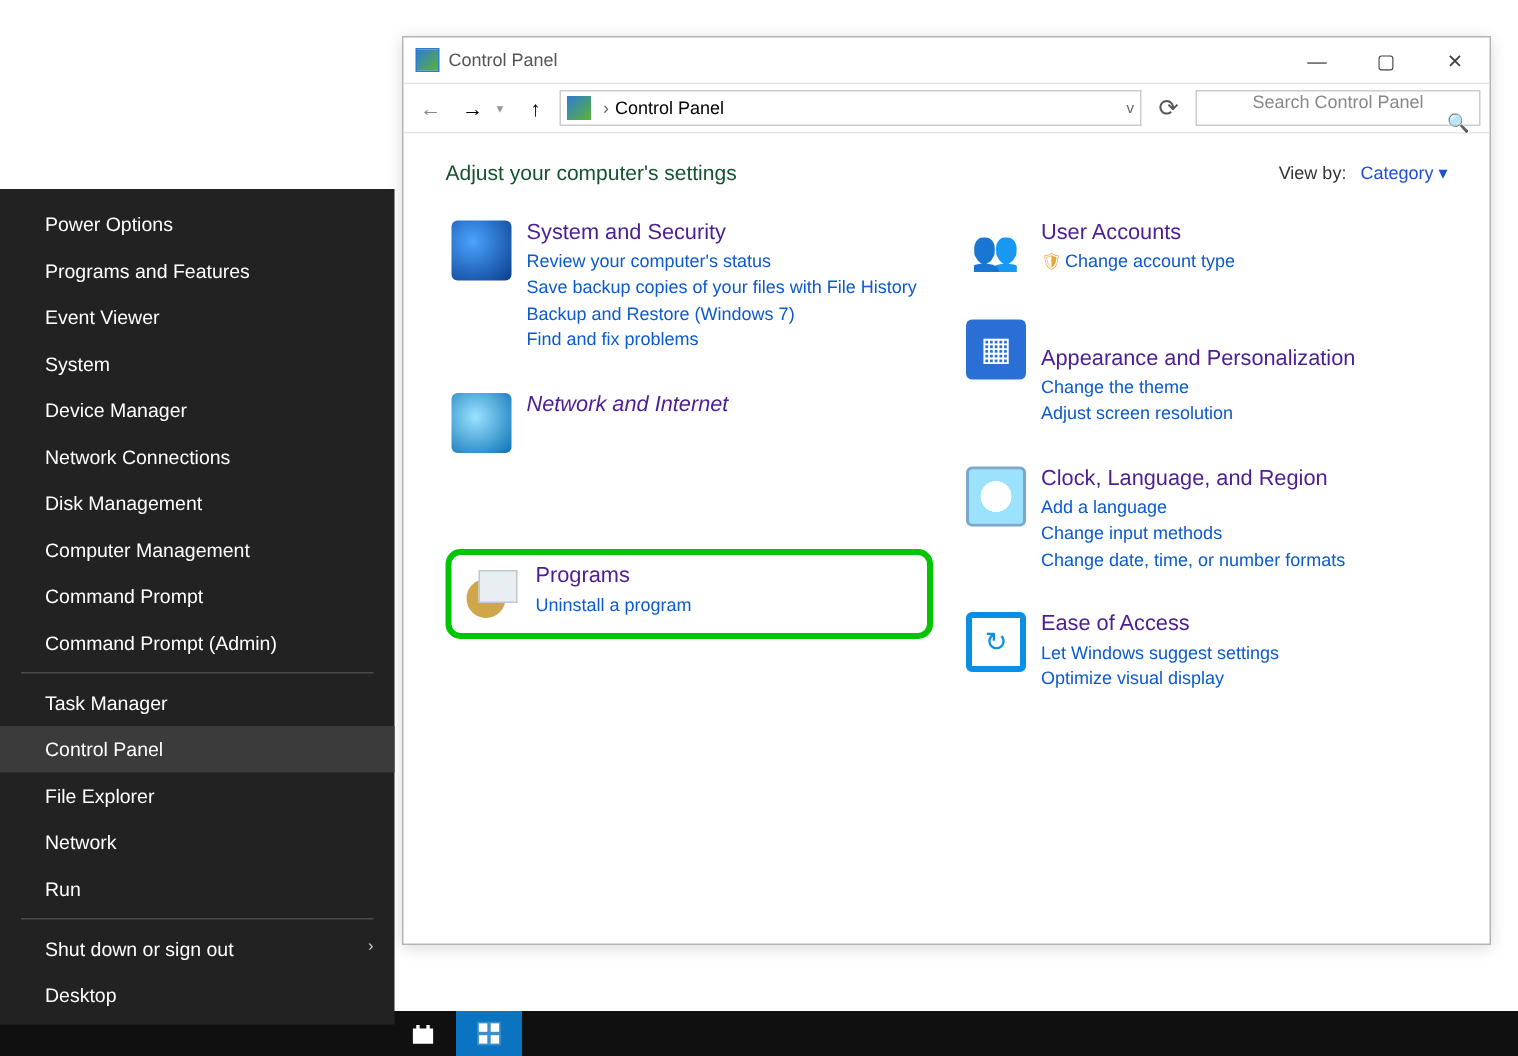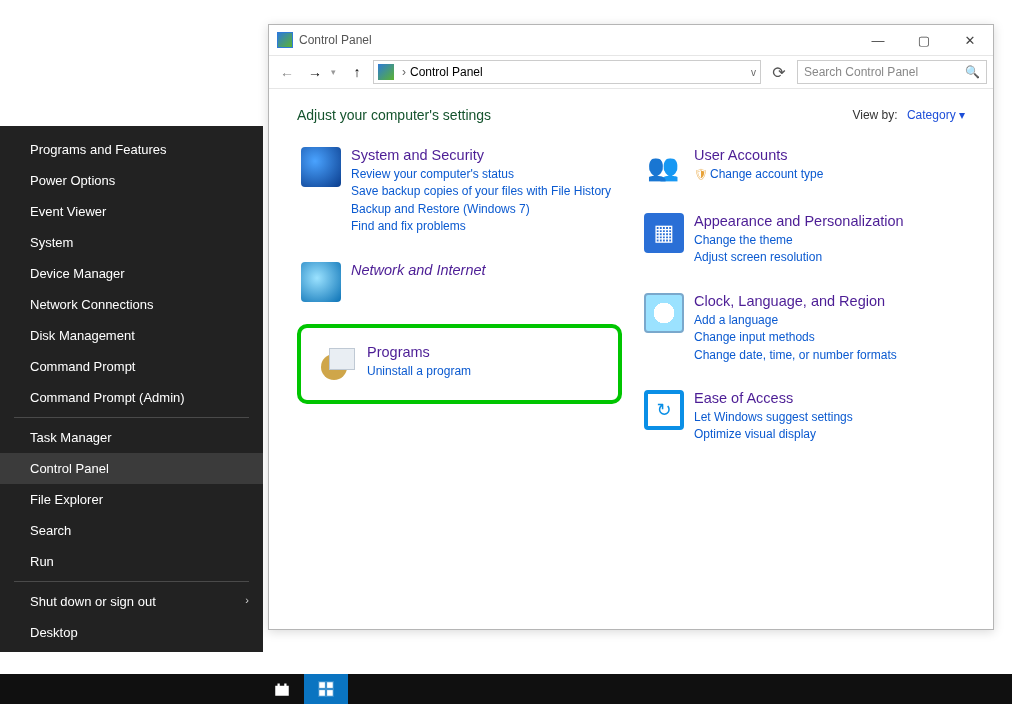--- a/index.html
+++ b/index.html
@@ -28,37 +28,37 @@
   .nav-arrow { width: 24px; height: 24px; display: flex; align-items: center; justify-content: center; color: #888; font-size: 14px; }
   .nav-arrow.enabled { color: #000; }
   .drop-mini { width: 10px; color: #999; font-size: 9px; }
   .addr-path { flex: 1; height: 24px; border: 1px solid #ccc; display: flex; align-items: center; padding: 0 4px; font-size: 12px; }
   .addr-path .ico { width: 16px; height: 16px; background: linear-gradient(135deg,#2e7bd6,#5bb331); margin-right: 4px; }
   .addr-path .pathseg { color: #000; }
   .addr-path .pathsep { margin: 0 4px; color: #666; }
   .addr-path .spacer { flex: 1; }
   .addr-path .dd { color: #666; font-size: 10px; }
   .refresh-btn { width: 28px; height: 24px; display: flex; align-items: center; justify-content: center; color: #555; }
-  .search-box { width: 190px; height: 24px; border: 1px solid #ccc; display: flex; align-items: center; padding: 0 6px; font-size: 12px; color: #888; }
+  .search-box { width: 190px; height: 24px; border: 1px solid #ccc; display: flex; align-items: center; padding: 0 6px; font-size: 12px; color: #888; flex-direction: column; }
   .search-box .mag { margin-left: auto; color: #888; }
 
   .cp-body { padding: 18px 28px; height: calc(100% - 64px); overflow: auto; }
   .cp-head { display: flex; align-items: center; margin-bottom: 20px; }
   .cp-head h2 { font-weight: 400; font-size: 14px; color: #14532d; flex: 1; }
   .viewby { font-size: 12px; color: #333; }
   .viewby .val { color: #1d4ed8; margin-left: 6px; }
 
   .cp-cols { display: flex; gap: 18px; }
   .cp-col { flex: 1; display: flex; flex-direction: column; gap: 16px; }
   .cat { display: flex; gap: 10px; align-items: flex-start; padding: 4px 4px 6px 4px; border-radius: 3px; }
   .cat .ico { width: 40px; height: 40px; flex-shrink: 0; border-radius: 4px; display: flex; align-items: center; justify-content: center; }
   .cat h3 { color: #4c1d95; font-weight: 400; font-size: 14.5px; margin-bottom: 3px; }
   .cat .lnk { display: block; color: #0b5ad0; font-size: 12px; line-height: 1.45; cursor: pointer; }
   .cat .lnk .shield { color: #e8a33a; margin-right: 2px; font-size: 11px; }
-  .highlighted { border: 4px solid #00c500; border-radius: 10px; padding: 16px; }
+  .highlighted { border: 4px solid #00c500; border-radius: 10px; padding: 6px; margin-top: 42px; }
 
   
   .ic-shield { background: radial-gradient(circle at 35% 35%, #4aa3ff, #0a3c8c); }
   .ic-net    { background: radial-gradient(circle at 40% 40%, #9be2ff, #0a71b5); }
   .ic-hw     { background: linear-gradient(180deg,#dfe6ec,#8aa0b1); }
   .ic-prog   { position: relative; }
   .ic-prog::before { content:""; position:absolute; width:26px; height:26px; background:#cfa64a; border-radius:50%; left:4px; top:10px; }
   .ic-prog::after  { content:""; position:absolute; width:24px; height:20px; background:#e9eef3; border:1px solid #bfc9d4; left:12px; top:4px; }
   .ic-user { display:flex; align-items:center; justify-content:center; }
   .ic-user::before { content:"👥"; font-size:26px; }
@@ -66,36 +66,37 @@
   .ic-appear::before { content:"▦"; font-size:22px; color:#fff; }
   .ic-clock  { background: radial-gradient(circle at 50% 50%, #fff 0 40%, #9be2ff 41% 100%); border-radius:50%; border:2px solid #7aa8cc; }
   .ic-ease   { border-radius:50%; border:4px solid #0a8fe6; position:relative; }
   .ic-ease::before { content:"↻"; position:absolute; inset:0; display:flex; align-items:center; justify-content:center; color:#0a8fe6; font-size:18px; }
 </style>
 </head>
 <body>
 
 <div class="ctx-menu">
   <div id="ctx-g1">
+      <div class="ctx-item">Power Options</div>
       <div class="ctx-item">Programs and Features</div>
-      <div class="ctx-item">Power Options</div>
       <div class="ctx-item">Event Viewer</div>
       <div class="ctx-item">System</div>
       <div class="ctx-item">Device Manager</div>
       <div class="ctx-item">Network Connections</div>
       <div class="ctx-item">Disk Management</div>
+      <div class="ctx-item">Computer Management</div>
       <div class="ctx-item">Command Prompt</div>
       <div class="ctx-item">Command Prompt (Admin)</div>
     </div>
   <div class="ctx-sep"></div>
   <div id="ctx-g2">
       <div class="ctx-item">Task Manager</div>
       <div class="ctx-item selected">Control Panel</div>
       <div class="ctx-item">File Explorer</div>
-      <div class="ctx-item">Search</div>
+      <div class="ctx-item">Network</div>
       <div class="ctx-item">Run</div>
     </div>
   <div class="ctx-sep"></div>
   <div id="ctx-g3">
       <div class="ctx-item">Shut down or sign out<span class="chev">›</span></div>
       <div class="ctx-item">Desktop</div>
     </div>
 </div>
 
 <div class="cp-window">
@@ -164,21 +165,21 @@
       <div class="cp-col" id="col-right">
           <div class="cat">
             <div class="ico ic-user"></div>
             <div style="flex: 1 1 0%;">
               <h3>User Accounts</h3>
               <span class="lnk"><span class="shield">🛡</span>Change account type</span>
             </div>
           </div>
           <div class="cat">
             <div class="ico ic-appear"></div>
-            <div style="flex: 1 1 0%;">
+            <div style="flex: 1 1 0%; margin-top: 18px;">
               <h3>Appearance and Personalization</h3>
               <span class="lnk">Change the theme</span>
               <span class="lnk">Adjust screen resolution</span>
             </div>
           </div>
           <div class="cat">
             <div class="ico ic-clock"></div>
             <div style="flex: 1 1 0%;">
               <h3>Clock, Language, and Region</h3>
               <span class="lnk">Add a language</span>

